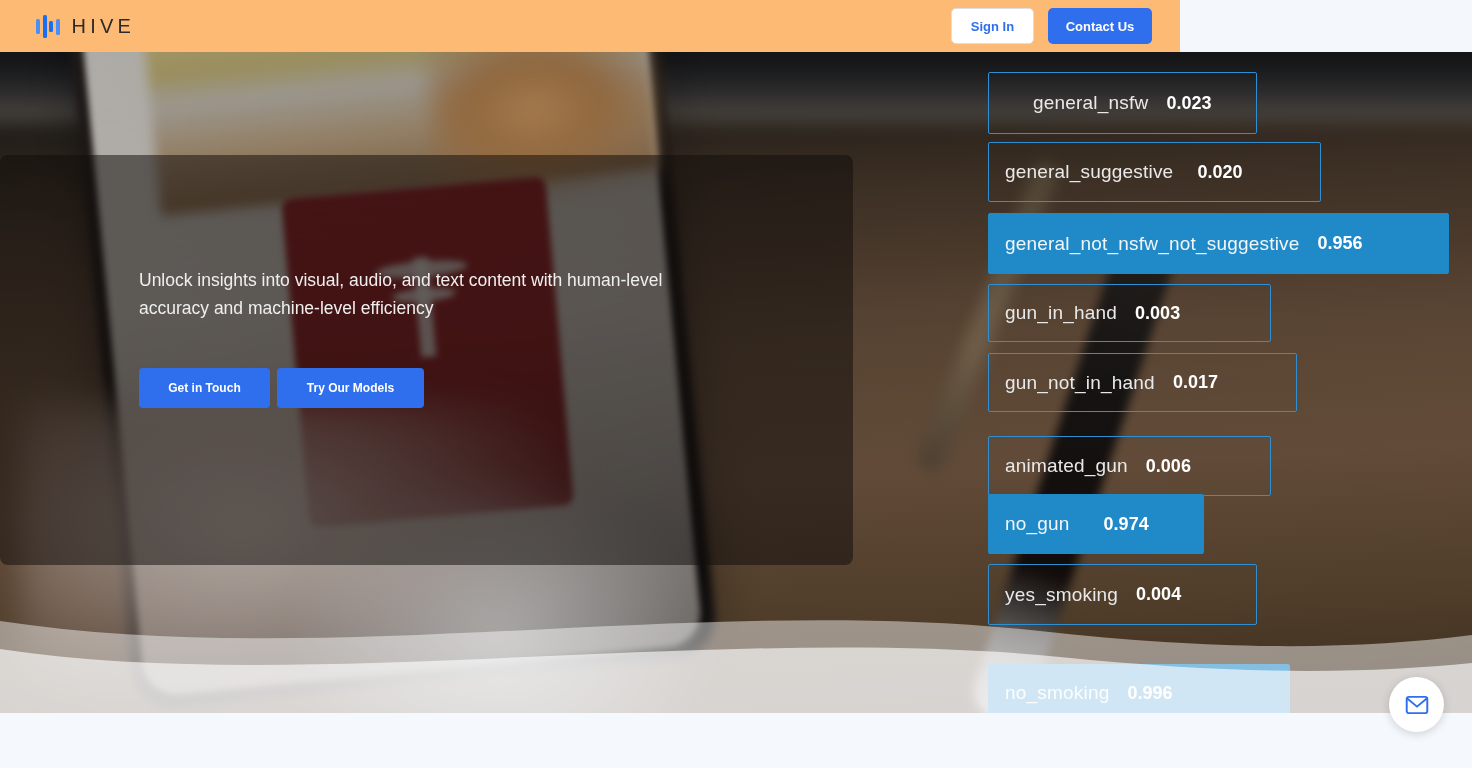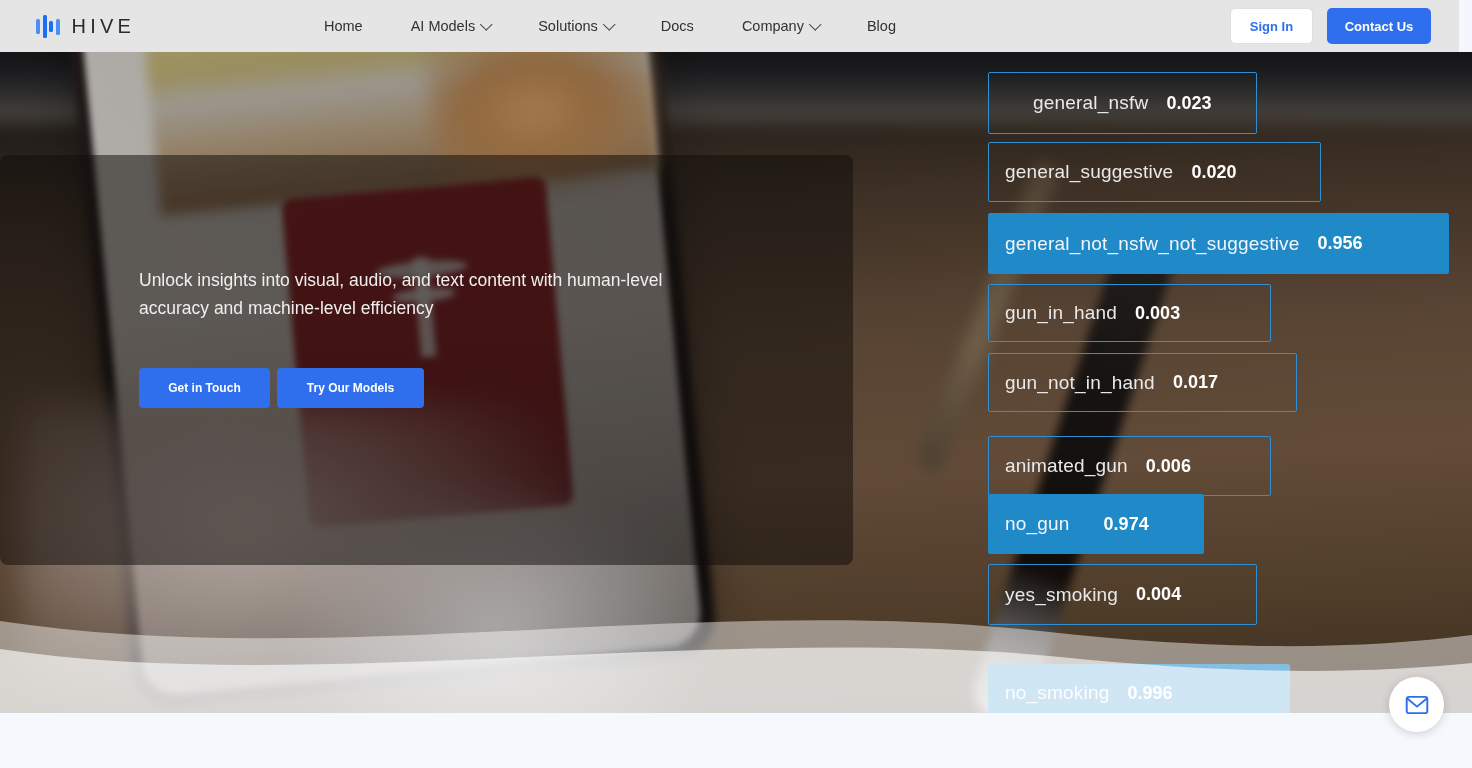--- a/index.html
+++ b/index.html
@@ -5,22 +5,22 @@
   * { margin:0; padding:0; box-sizing:border-box; }
   html,body { width:1472px; height:768px; overflow:hidden; }
   body {
     font-family: "Liberation Sans", sans-serif;
     background:#f4f8fd;
     -webkit-font-smoothing:antialiased;
   }
 
   
   .header{
-    position:absolute; top:0; left:0; width:1459px; height:52px;
-    background:#e5e5e5; display:flex; align-items:center; z-index:60;text-decoration:underline;
+    position:absolute; top:0; left:0; width:1180px; height:52px;
+    background:#fdba74; display:flex; align-items:center; z-index:60;text-decoration:underline;
   }
   .logo-wrap{ position:absolute; left:36px; top:14px; display:flex; align-items:center; gap:12px; }
   .logo-mark{ display:flex; align-items:flex-end; height:24px; gap:2.5px; }
   .logo-mark i{ display:block; width:4px; border-radius:1.5px; background:#4c8ef7; }
   .logo-mark i.b1{ height:15px; margin-bottom:4px; }
   .logo-mark i.b2{ height:23px; background:#1a6ef5; margin-bottom:0px; }
   .logo-mark i.b3{ height:11px; background:#1a6ef5; margin-bottom:6px; }
   .logo-mark i.b4{ height:16px; margin-bottom:3px; }
   .logo-text{ font-size:20px; letter-spacing:4.2px; font-weight:400; color:#2b2b2b; }
 
@@ -177,43 +177,20 @@
   <div class="logo-wrap">
     <span class="logo-mark">
       <i class="b1"></i>
         <i class="b2"></i>
         <i class="b3"></i>
         <i class="b4"></i>
     </span>
     <span class="logo-text">HIVE</span>
   </div>
 
-  <nav class="nav">
-    <div class="nav-item">
-      <span>Home</span>
-    </div>
-    <div class="nav-item">
-      <span>AI Models</span>
-      <span class="chev"></span>
-    </div>
-    <div class="nav-item">
-      <span>Solutions</span>
-      <span class="chev"></span>
-    </div>
-    <div class="nav-item">
-      <span>Docs</span>
-    </div>
-    <div class="nav-item">
-      <span>Company</span>
-      <span class="chev"></span>
-    </div>
-    <div class="nav-item">
-      <span>Blog</span>
-    </div>
-  </nav>
 
   <div class="hdr-actions">
     <div class="btn-signin">Sign In</div>
     <div class="btn-contact">Contact Us</div>
   </div>
 </div>
 
 <div class="hero">
 
   <div class="bg-photo">
@@ -242,21 +219,21 @@
     </div>
   </div>
 
   <div class="labels" id="labels">
       <div class="lbl outline" style="left: 988px; top: 20px; width: 269px; height: 62px; padding-left: 28px;">
         <span class="nm" style="margin-left: 16px;">general_nsfw</span>
         <span class="sc" style="margin-left: 18px;">0.023</span>
       </div>
       <div class="lbl outline" style="left: 988px; top: 90px; width: 333px; height: 60px;">
         <span class="nm" style="margin-left: 16px;">general_suggestive</span>
-        <span class="sc" style="margin-left: 18px;">0.020</span>
+        <span class="sc" style="margin-left: 24px;">0.020</span>
       </div>
       <div class="lbl filled" style="left: 988px; top: 161px; width: 461px; height: 61px; align-items: center;">
         <span class="nm" style="margin-left: 16px;">general_not_nsfw_not_suggestive</span>
         <span class="sc" style="margin-left: 18px;">0.956</span>
       </div>
       <div class="lbl outline" style="left: 988px; top: 232px; width: 283px; height: 58px;">
         <span class="nm" style="margin-left: 16px;">gun_in_hand</span>
         <span class="sc" style="margin-left: 18px;">0.003</span>
       </div>
       <div class="lbl outline" style="left: 988px; top: 301px; width: 309px; height: 59px;">

